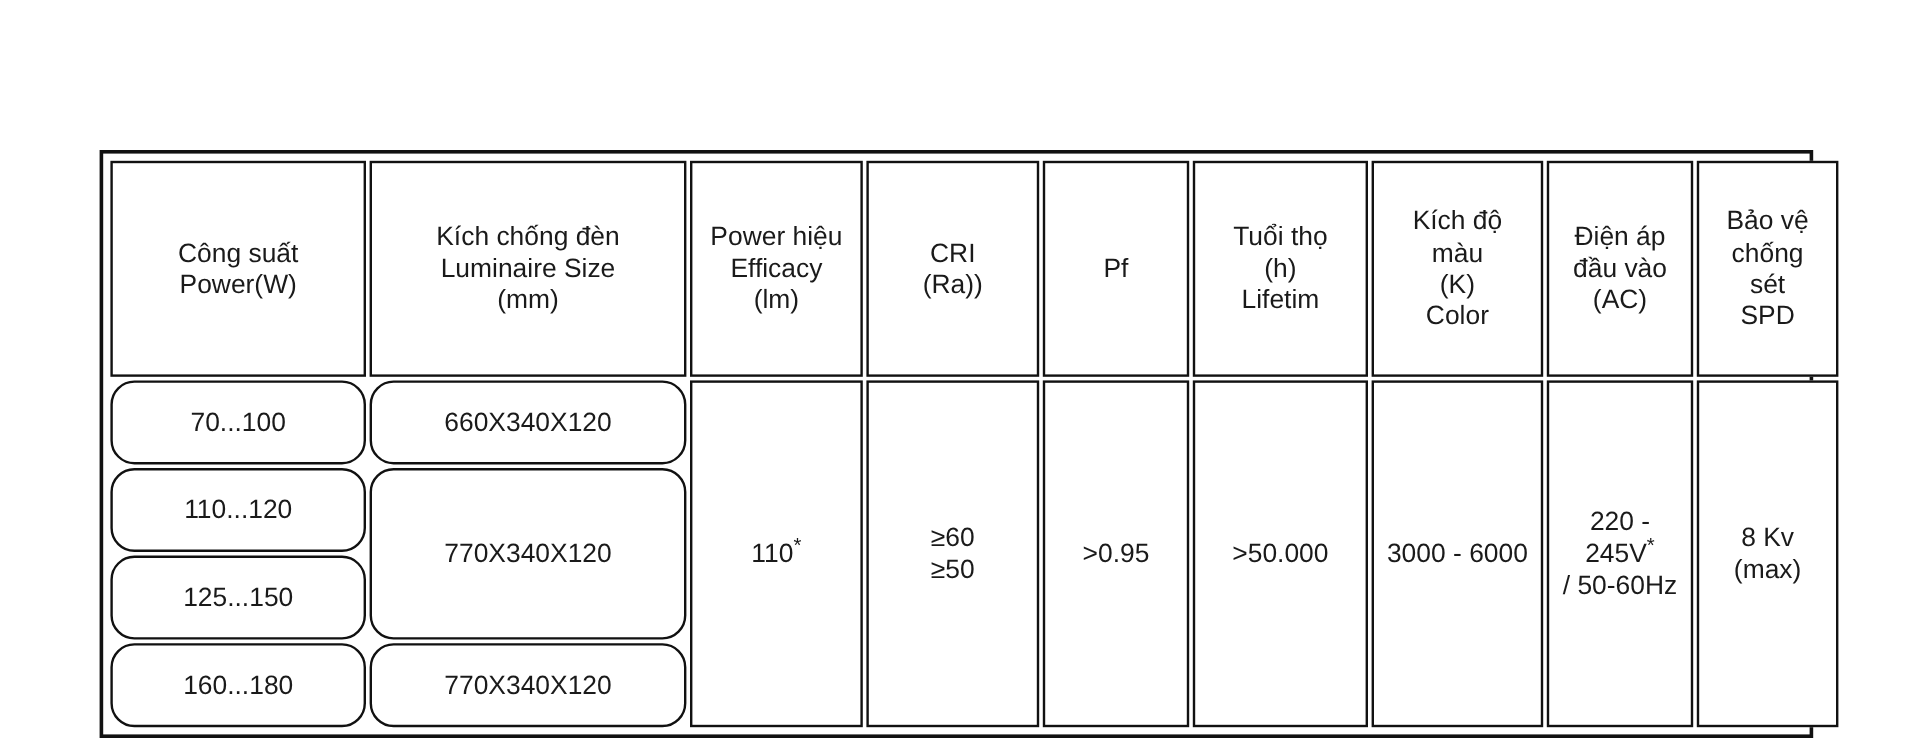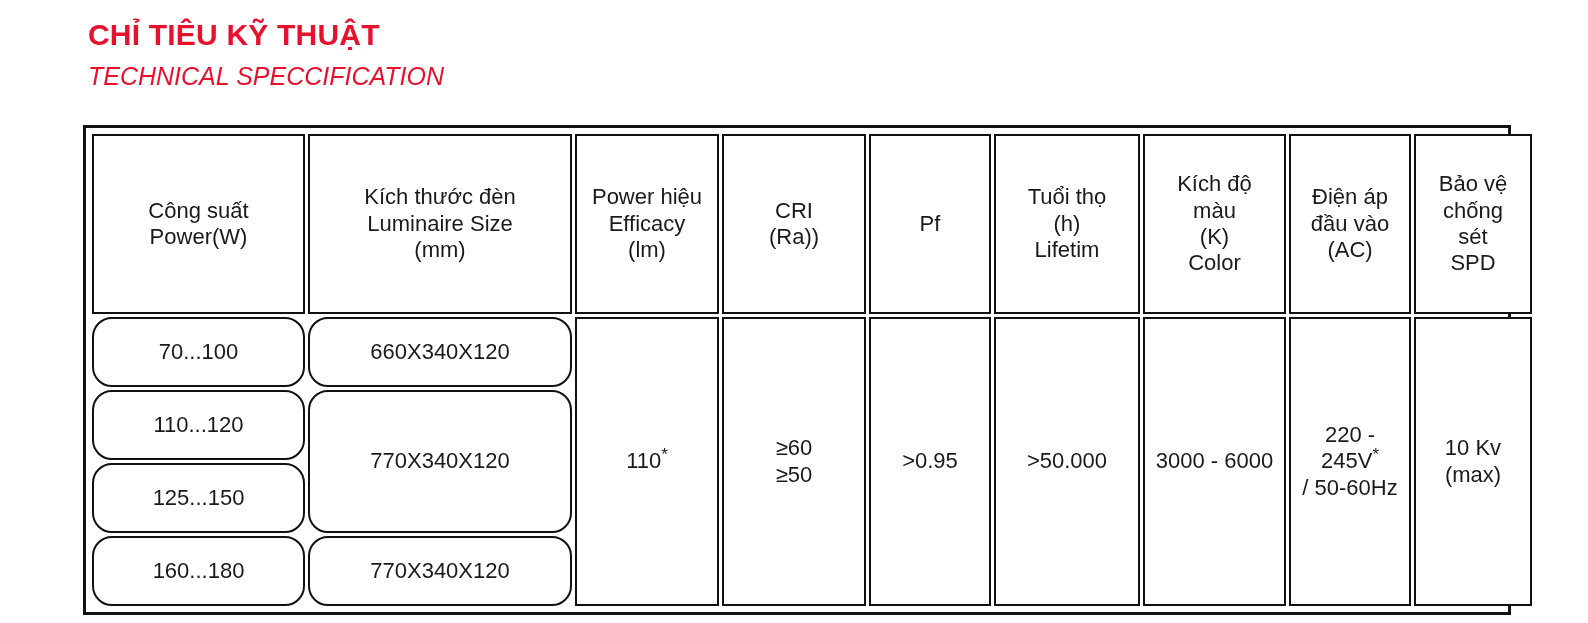--- a/index.html
+++ b/index.html
@@ -97,24 +97,20 @@
   col.c6 { width: 146px; }
   col.c7 { width: 143px; }
   col.c8 { width: 122px; }
   col.c9 { width: 118px; }
 </style>
 </head>
 <body>
 
 <div class="page">
 
-  <div class="heading-block">
-    <div class="title-vn">CHỈ TIÊU KỸ THUẬT</div>
-    <div class="title-en">TECHNICAL SPECCIFICATION</div>
-  </div>
 
   <div class="spec-table-wrap">
     <table class="spec">
       <colgroup>
         <col class="c1">
           <col class="c2">
           <col class="c3">
           <col class="c4">
           <col class="c5">
         <col class="c6">
@@ -122,21 +118,21 @@
           <col class="c8">
           <col class="c9">
       </colgroup>
       <thead>
         <tr>
           <td>
             <span class="hdr-line">Công suất</span>
             <span class="hdr-line">Power(W)</span>
           </td>
           <td>
-            <span class="hdr-line">Kích thước đèn</span>
+            <span class="hdr-line">Kích chống đèn</span>
             <span class="hdr-line">Luminaire Size</span>
             <span class="hdr-line">(mm)</span>
           </td>
           <td>
             <span class="hdr-line">Power hiệu</span>
             <span class="hdr-line">Efficacy</span>
             <span class="hdr-line">(lm)</span>
           </td>
           <td>
             <span class="hdr-line">CRI</span>
@@ -181,21 +177,21 @@
             <span class="stack-line">≥50</span>
           </td>
           <td rowspan="4">&gt;0.95</td>
           <td rowspan="4">&gt;50.000</td>
           <td rowspan="4">3000 - 6000</td>
           <td rowspan="4">
             <span class="stack-line"><span>220 - 245V</span><span class="sup">*</span></span>
             <span class="stack-line">/ 50-60Hz</span>
           </td>
           <td rowspan="4">
-            <span class="stack-line">10 Kv</span>
+            <span class="stack-line">8 Kv</span>
             <span class="stack-line">(max)</span>
           </td>
         </tr>
         <tr>
           <td class="cell-body">110...120</td>
           <td class="cell-body" rowspan="2">770X340X120</td>
         </tr>
         <tr>
           <td class="cell-body">125...150</td>
         </tr>

